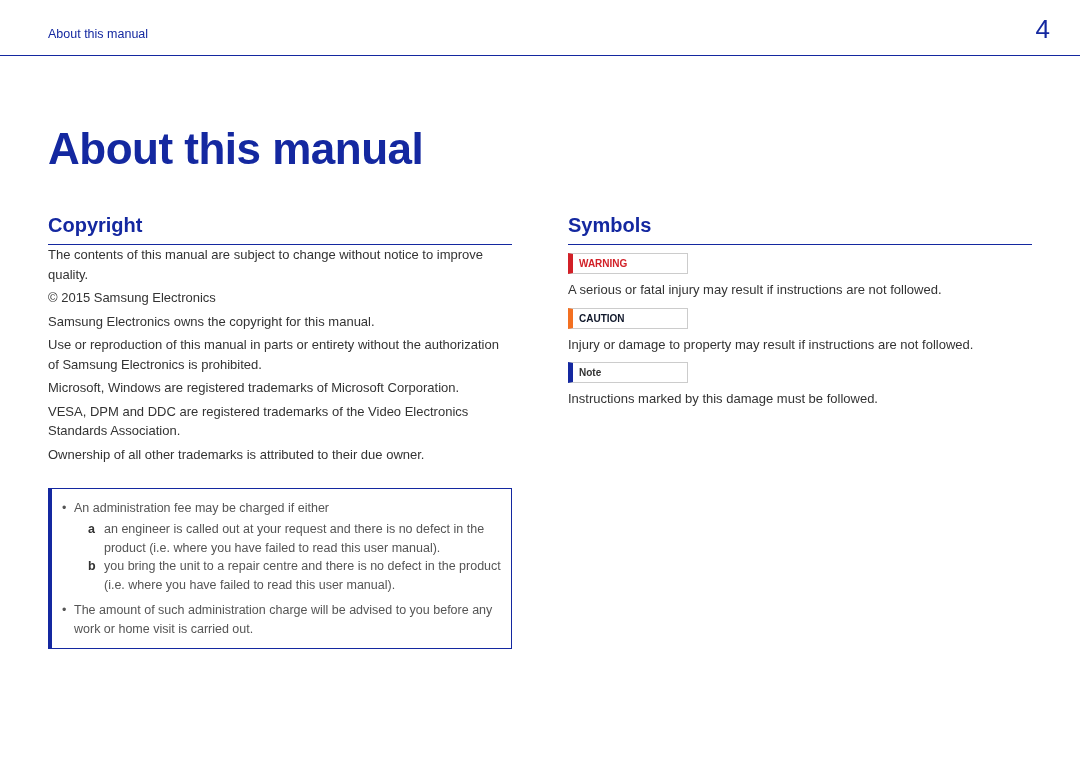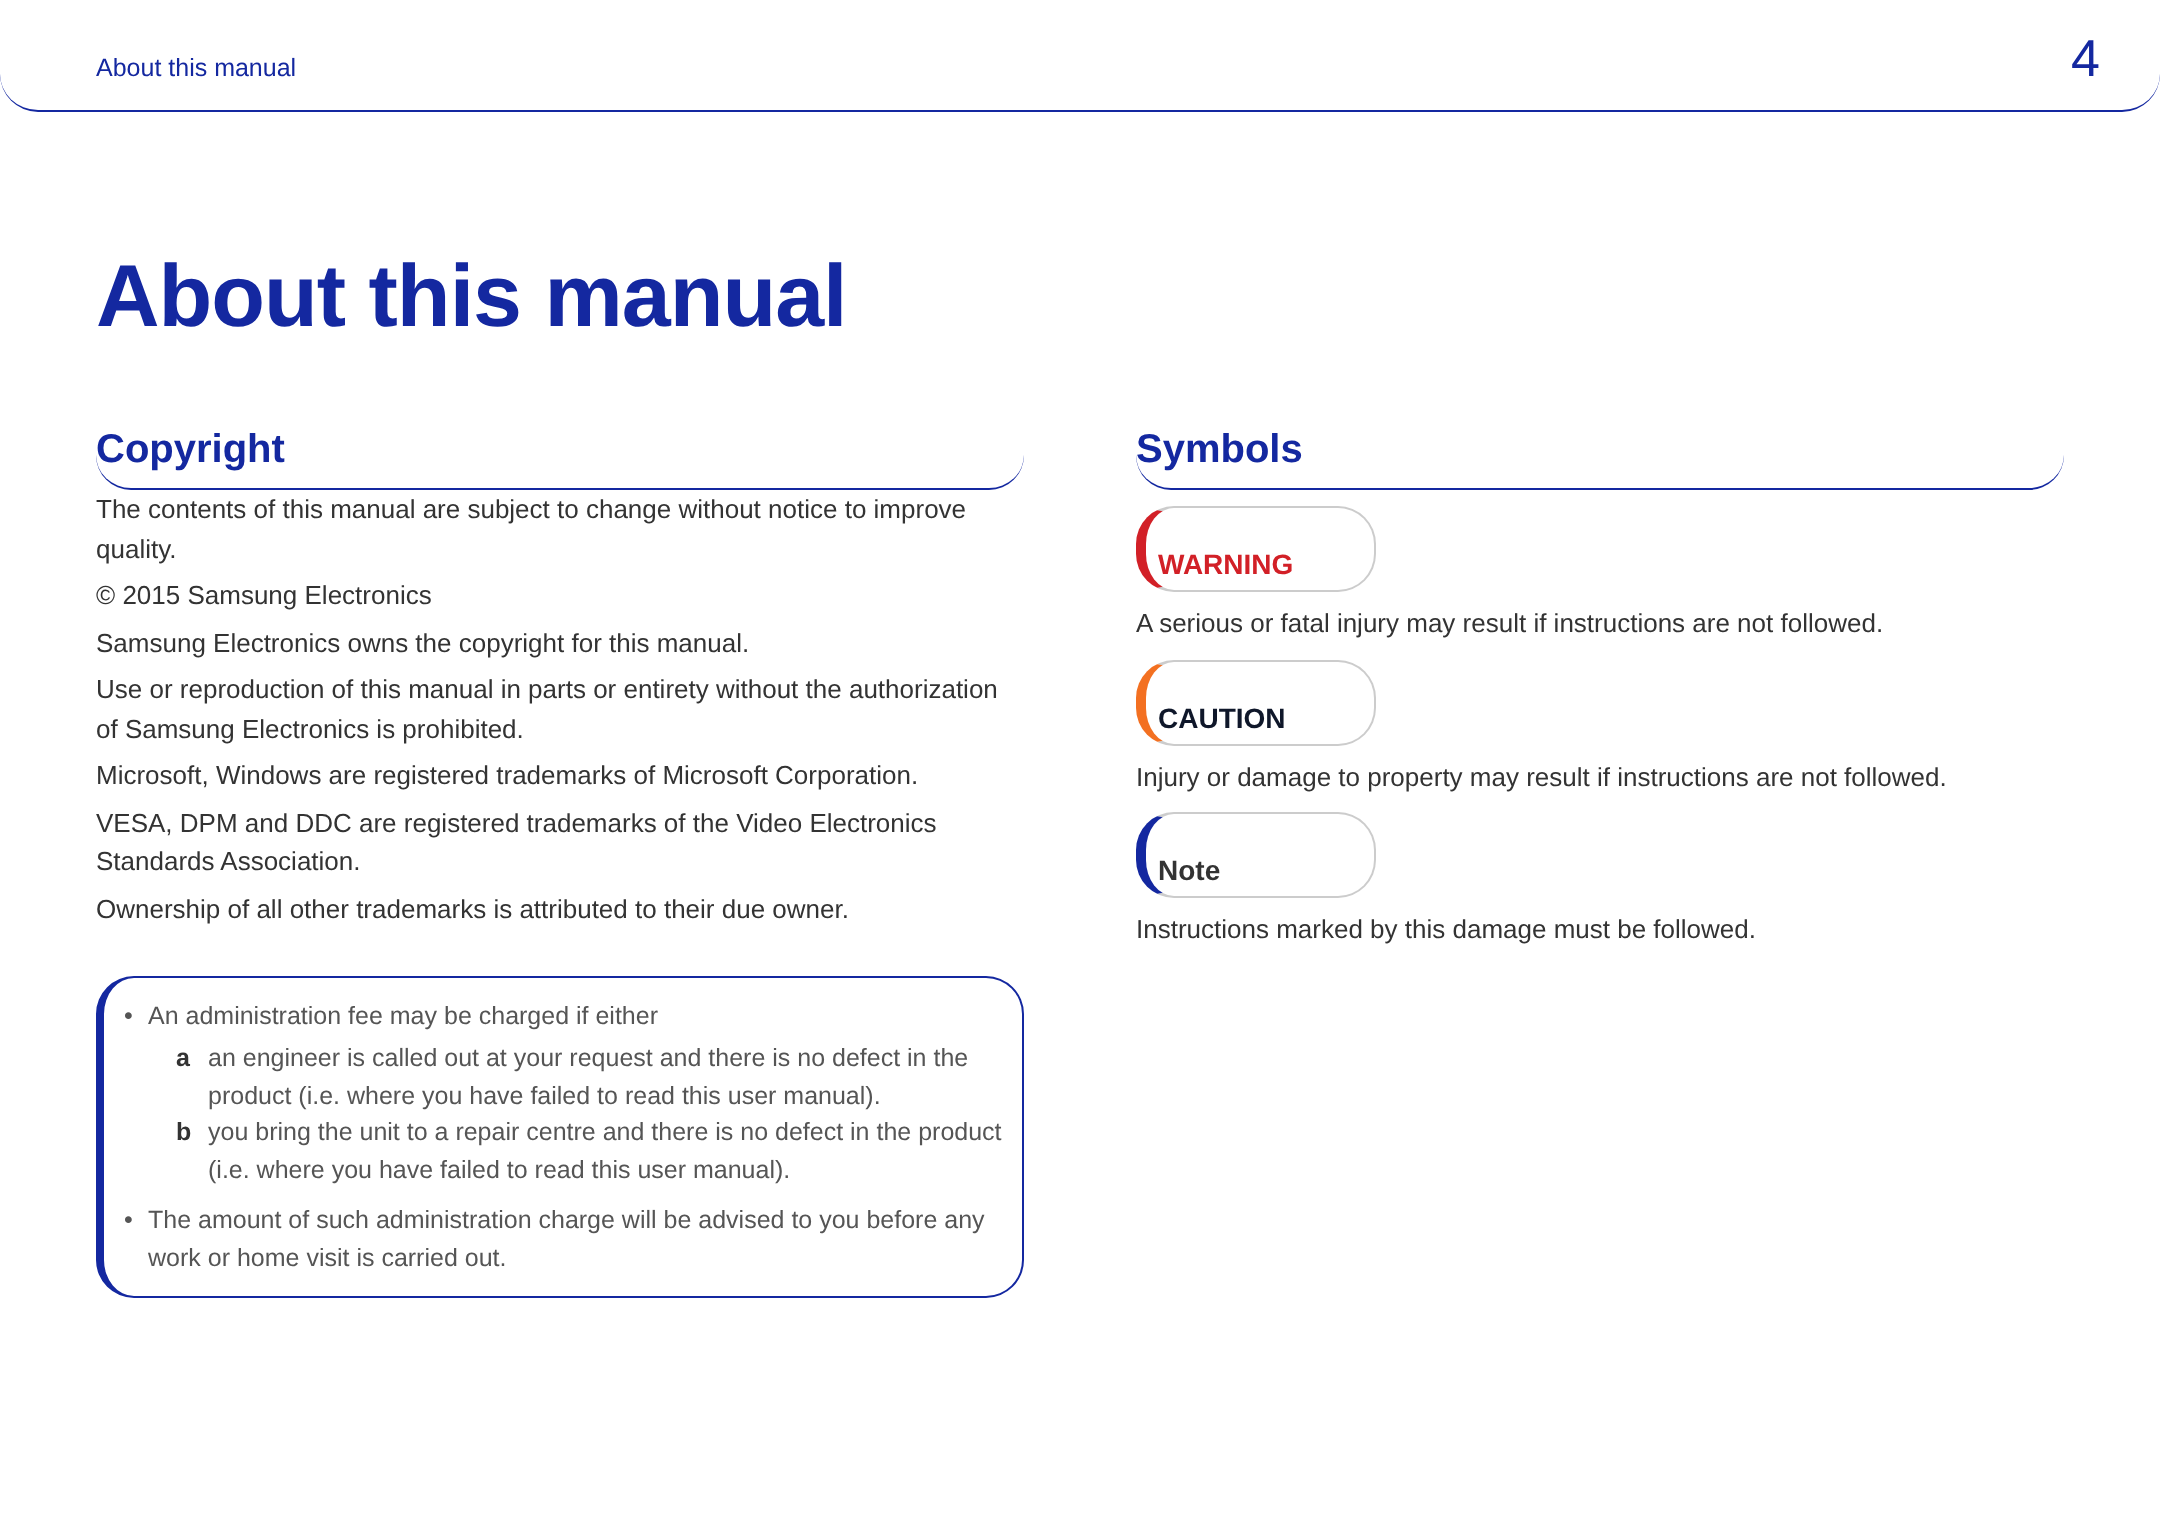--- a/index.html
+++ b/index.html
@@ -1,15 +1,15 @@
 <!DOCTYPE html>
 <html><head>
 <meta charset="utf-8">
 <style>
-  * { box-sizing: border-box; margin: 0; padding: 0; border-radius: 19px; }
+  * { box-sizing: border-box; margin: 0; padding: 0; }
   html, body { height: 100%; }
   body {
     font-family: Arial, Helvetica, sans-serif;
     color: #333;
     background: #fff;
     width: 1080px;
     height: 763px;
     margin: 0 auto;
     position: relative;
     font-size: 13px;
@@ -91,23 +91,23 @@
     left: 14px;
     top: 0;
     font-weight: 700;
     color: #333;
   }
 
   .sym-badge {
     display: inline-block;
     border: 1px solid #888;
     border-left: 4px solid;
-    padding: 18px 8px 2px 6px;
+    padding: 2px 8px 2px 6px;
     min-width: 120px;
-    font-size: 14px;
+    font-size: 10px;
     margin-top: 8px;
   }
   .sym-badge.warning { border-left-color: #D22027; color: #D22027; font-weight: 700; border-color:#D22027; border-left-width:5px; }
   .sym-badge.warning { border-top-color:#ccc; border-right-color:#ccc; border-bottom-color:#ccc; }
   .sym-badge.caution { border-left-color: #F37021; color: #0f172a; font-weight: 700; border-top-color:#ccc; border-right-color:#ccc; border-bottom-color:#ccc; border-left-width:5px;}
   .sym-badge.note    { border-left-color: #1428A0; color: #333; border-top-color:#ccc; border-right-color:#ccc; border-bottom-color:#ccc; border-left-width:5px;font-weight:bold;}
   .sym-desc { margin: 6px 0 0 0; font-size: 13px; color:#333; }
 </style>
 </head>
 <body>

